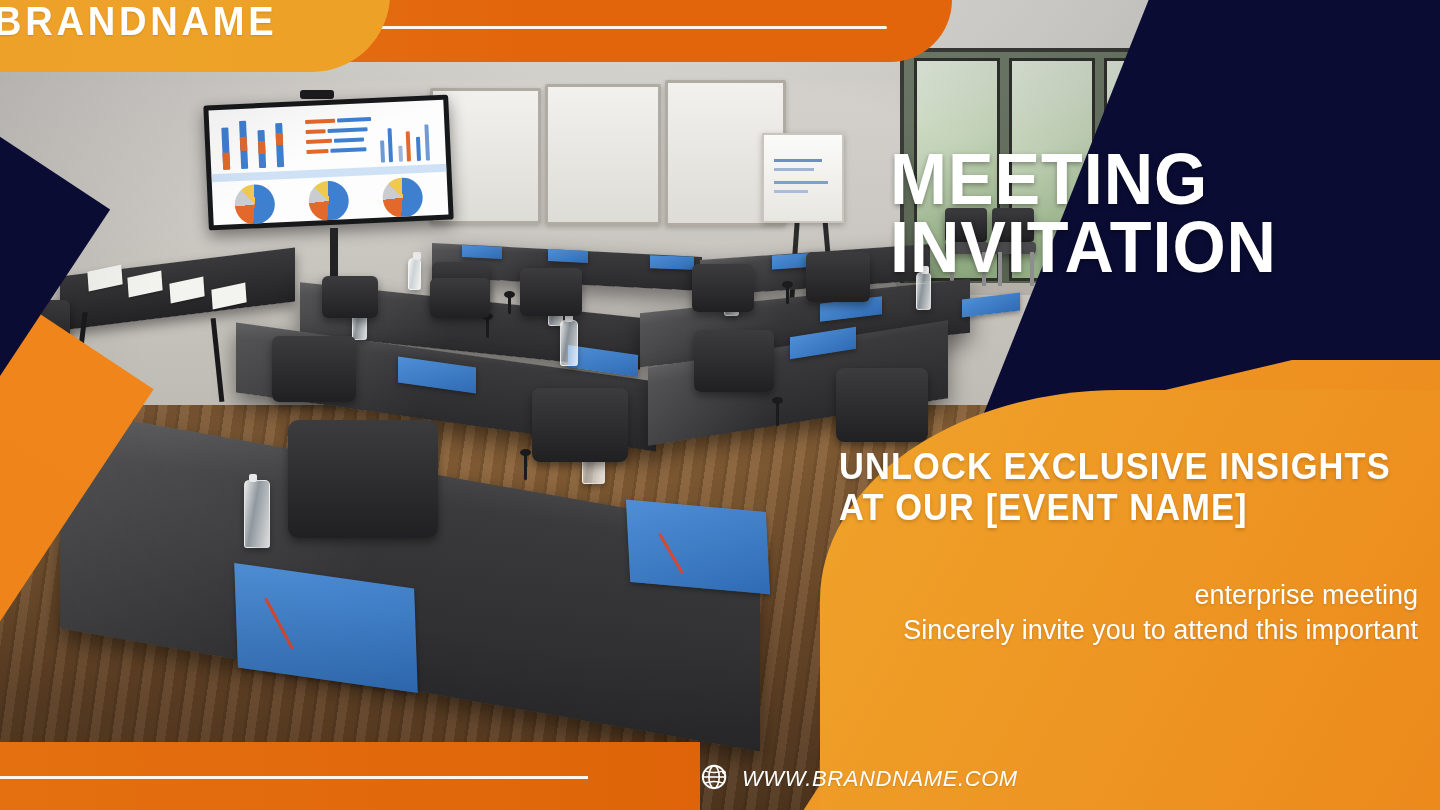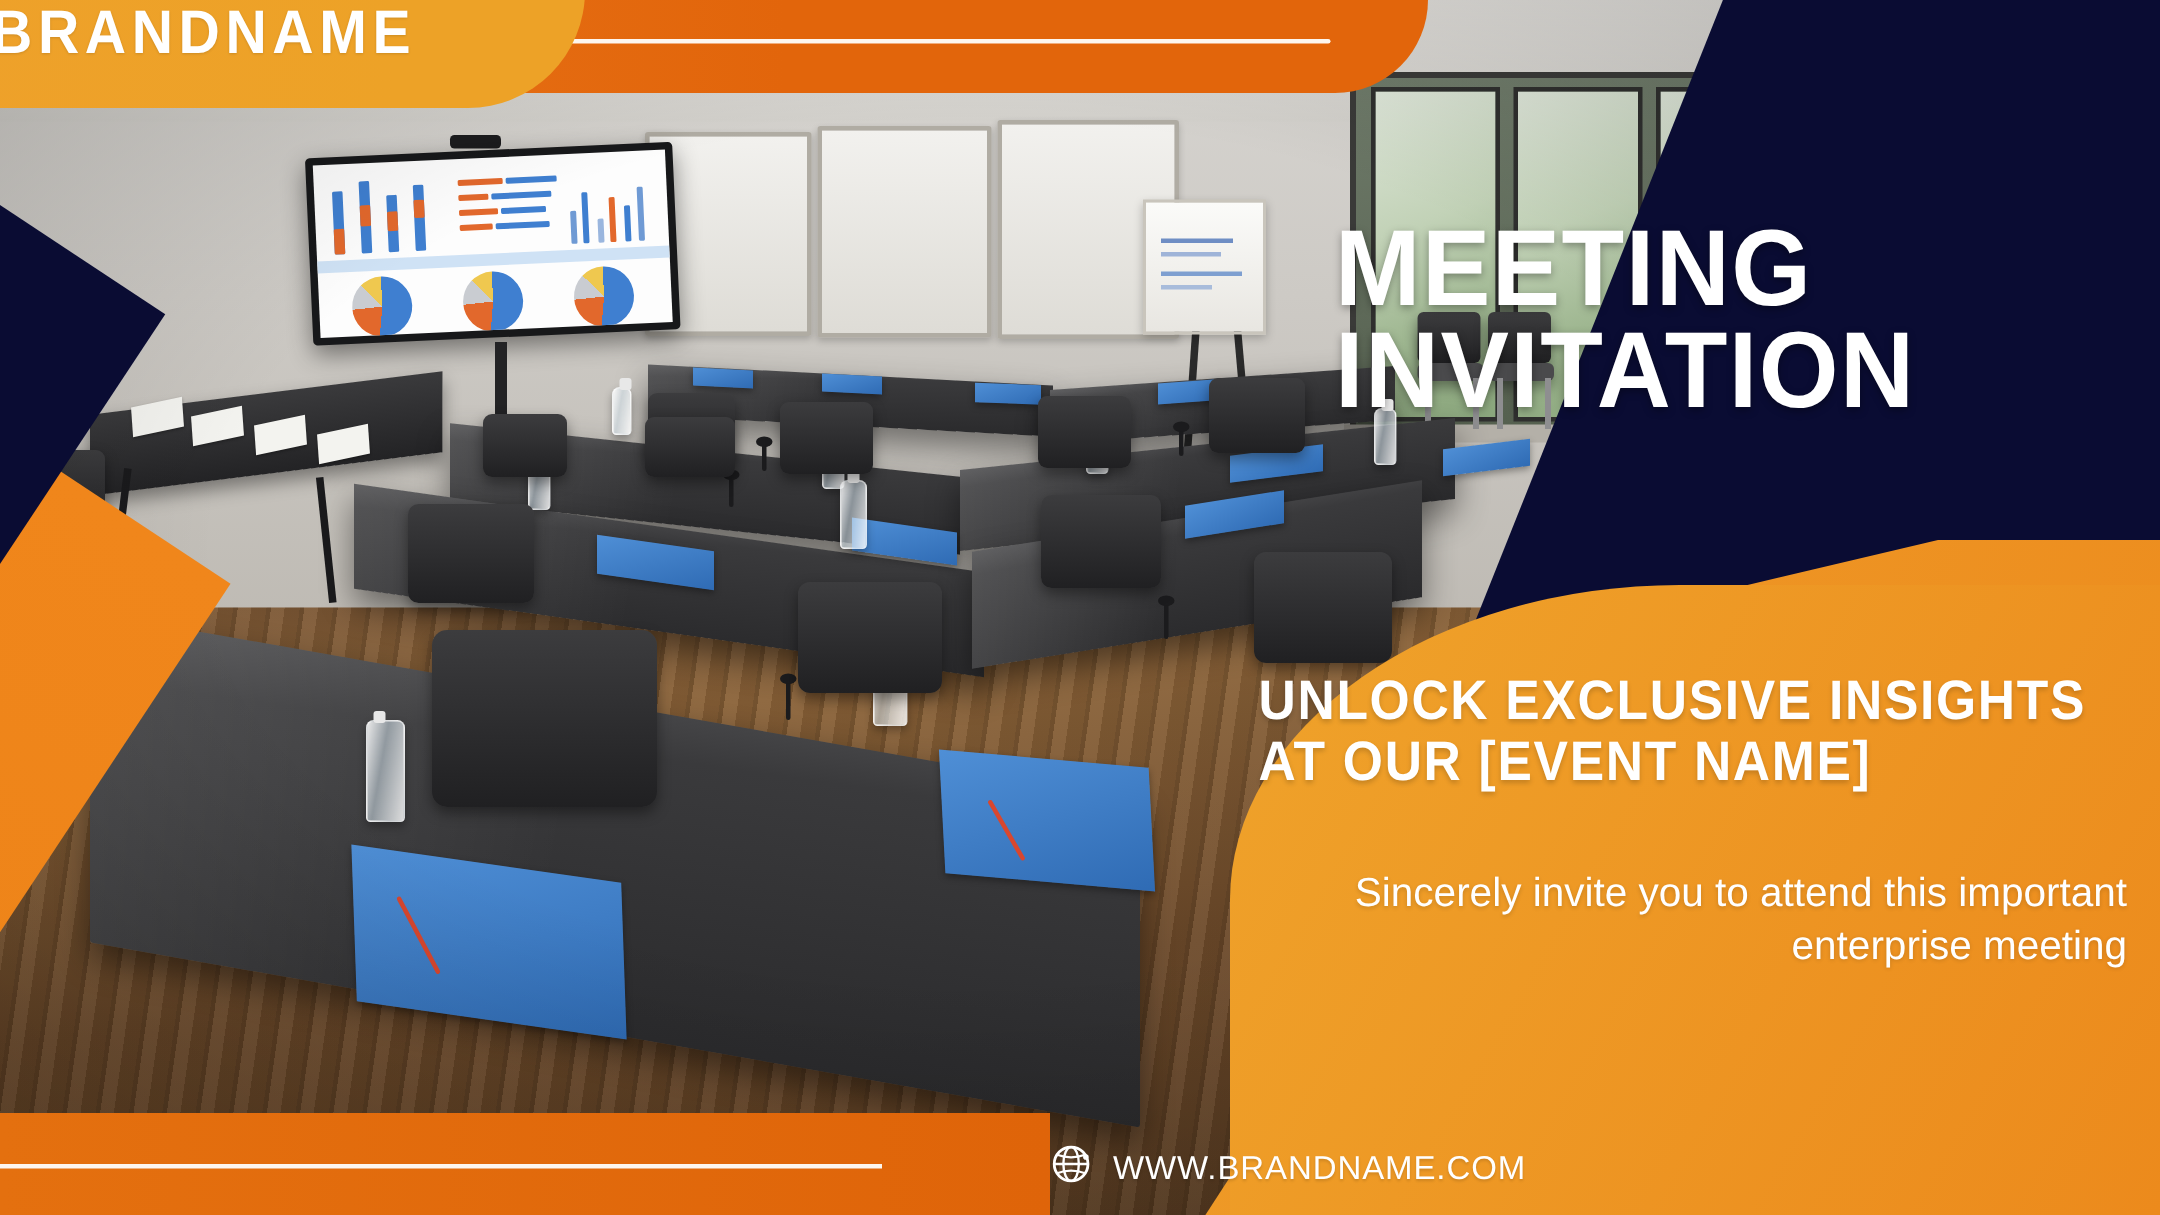--- a/index.html
+++ b/index.html
@@ -135,21 +135,21 @@
       text-shadow:0 2px 4px rgba(0,0,0,.18);}
   .subtext{position:absolute;right:22px;top:578px;width:640px;text-align:right;z-index:7;
       color:#ffffff;font-size:27px;line-height:1.28;font-weight:400;
       font-family:"Liberation Sans", sans-serif;text-shadow:0 1px 3px rgba(0,0,0,.16);}
 
   
   .bottom-bar{position:absolute;left:0;bottom:0;width:700px;height:68px;
       background:linear-gradient(90deg,#e4700f 0%,#df6409 100%);}
   .bottom-bar-line{position:absolute;left:0;bottom:31px;width:588px;height:3px;background:#fdf6ef;}
   .footer{position:absolute;left:0;bottom:0;width:100%;height:68px;z-index:8;
-      display:flex;align-items:center;}
+      display:flex;align-items:center;font-style:italic;}
   .fitem{position:absolute;display:flex;align-items:center;gap:12px;color:#fff;}
   .fitem.web{left:700px;bottom:14px;}
   .fitem.tel{left:1120px;bottom:14px;}
   .ftext{font-size:22px;letter-spacing:.6px;font-family:"Liberation Sans", sans-serif;
       text-shadow:0 1px 2px rgba(0,0,0,.15);}
   .ftext.tel{font-size:24px;}
   .ico{display:block;}
 </style>
 </head>
 <body>
@@ -312,22 +312,22 @@
 
   <div class="orange-panel"></div>
   <div class="orange-panel-curve"></div>
 
   <div class="headline">
     <div class="headline-line">UNLOCK EXCLUSIVE INSIGHTS</div>
     <div class="headline-line">AT OUR  [EVENT NAME]</div>
   </div>
 
   <div class="subtext">
+    <div>enterprise meeting</div>
     <div>Sincerely invite you to attend this important</div>
-    <div>enterprise meeting</div>
   </div>
 
   <div class="bottom-bar">
     <div class="bottom-bar-line"></div>
   </div>
 
   <div class="footer">
     <div class="fitem web">
       <span class="ico">
         <svg width="30" height="30" viewBox="0 0 32 32">

